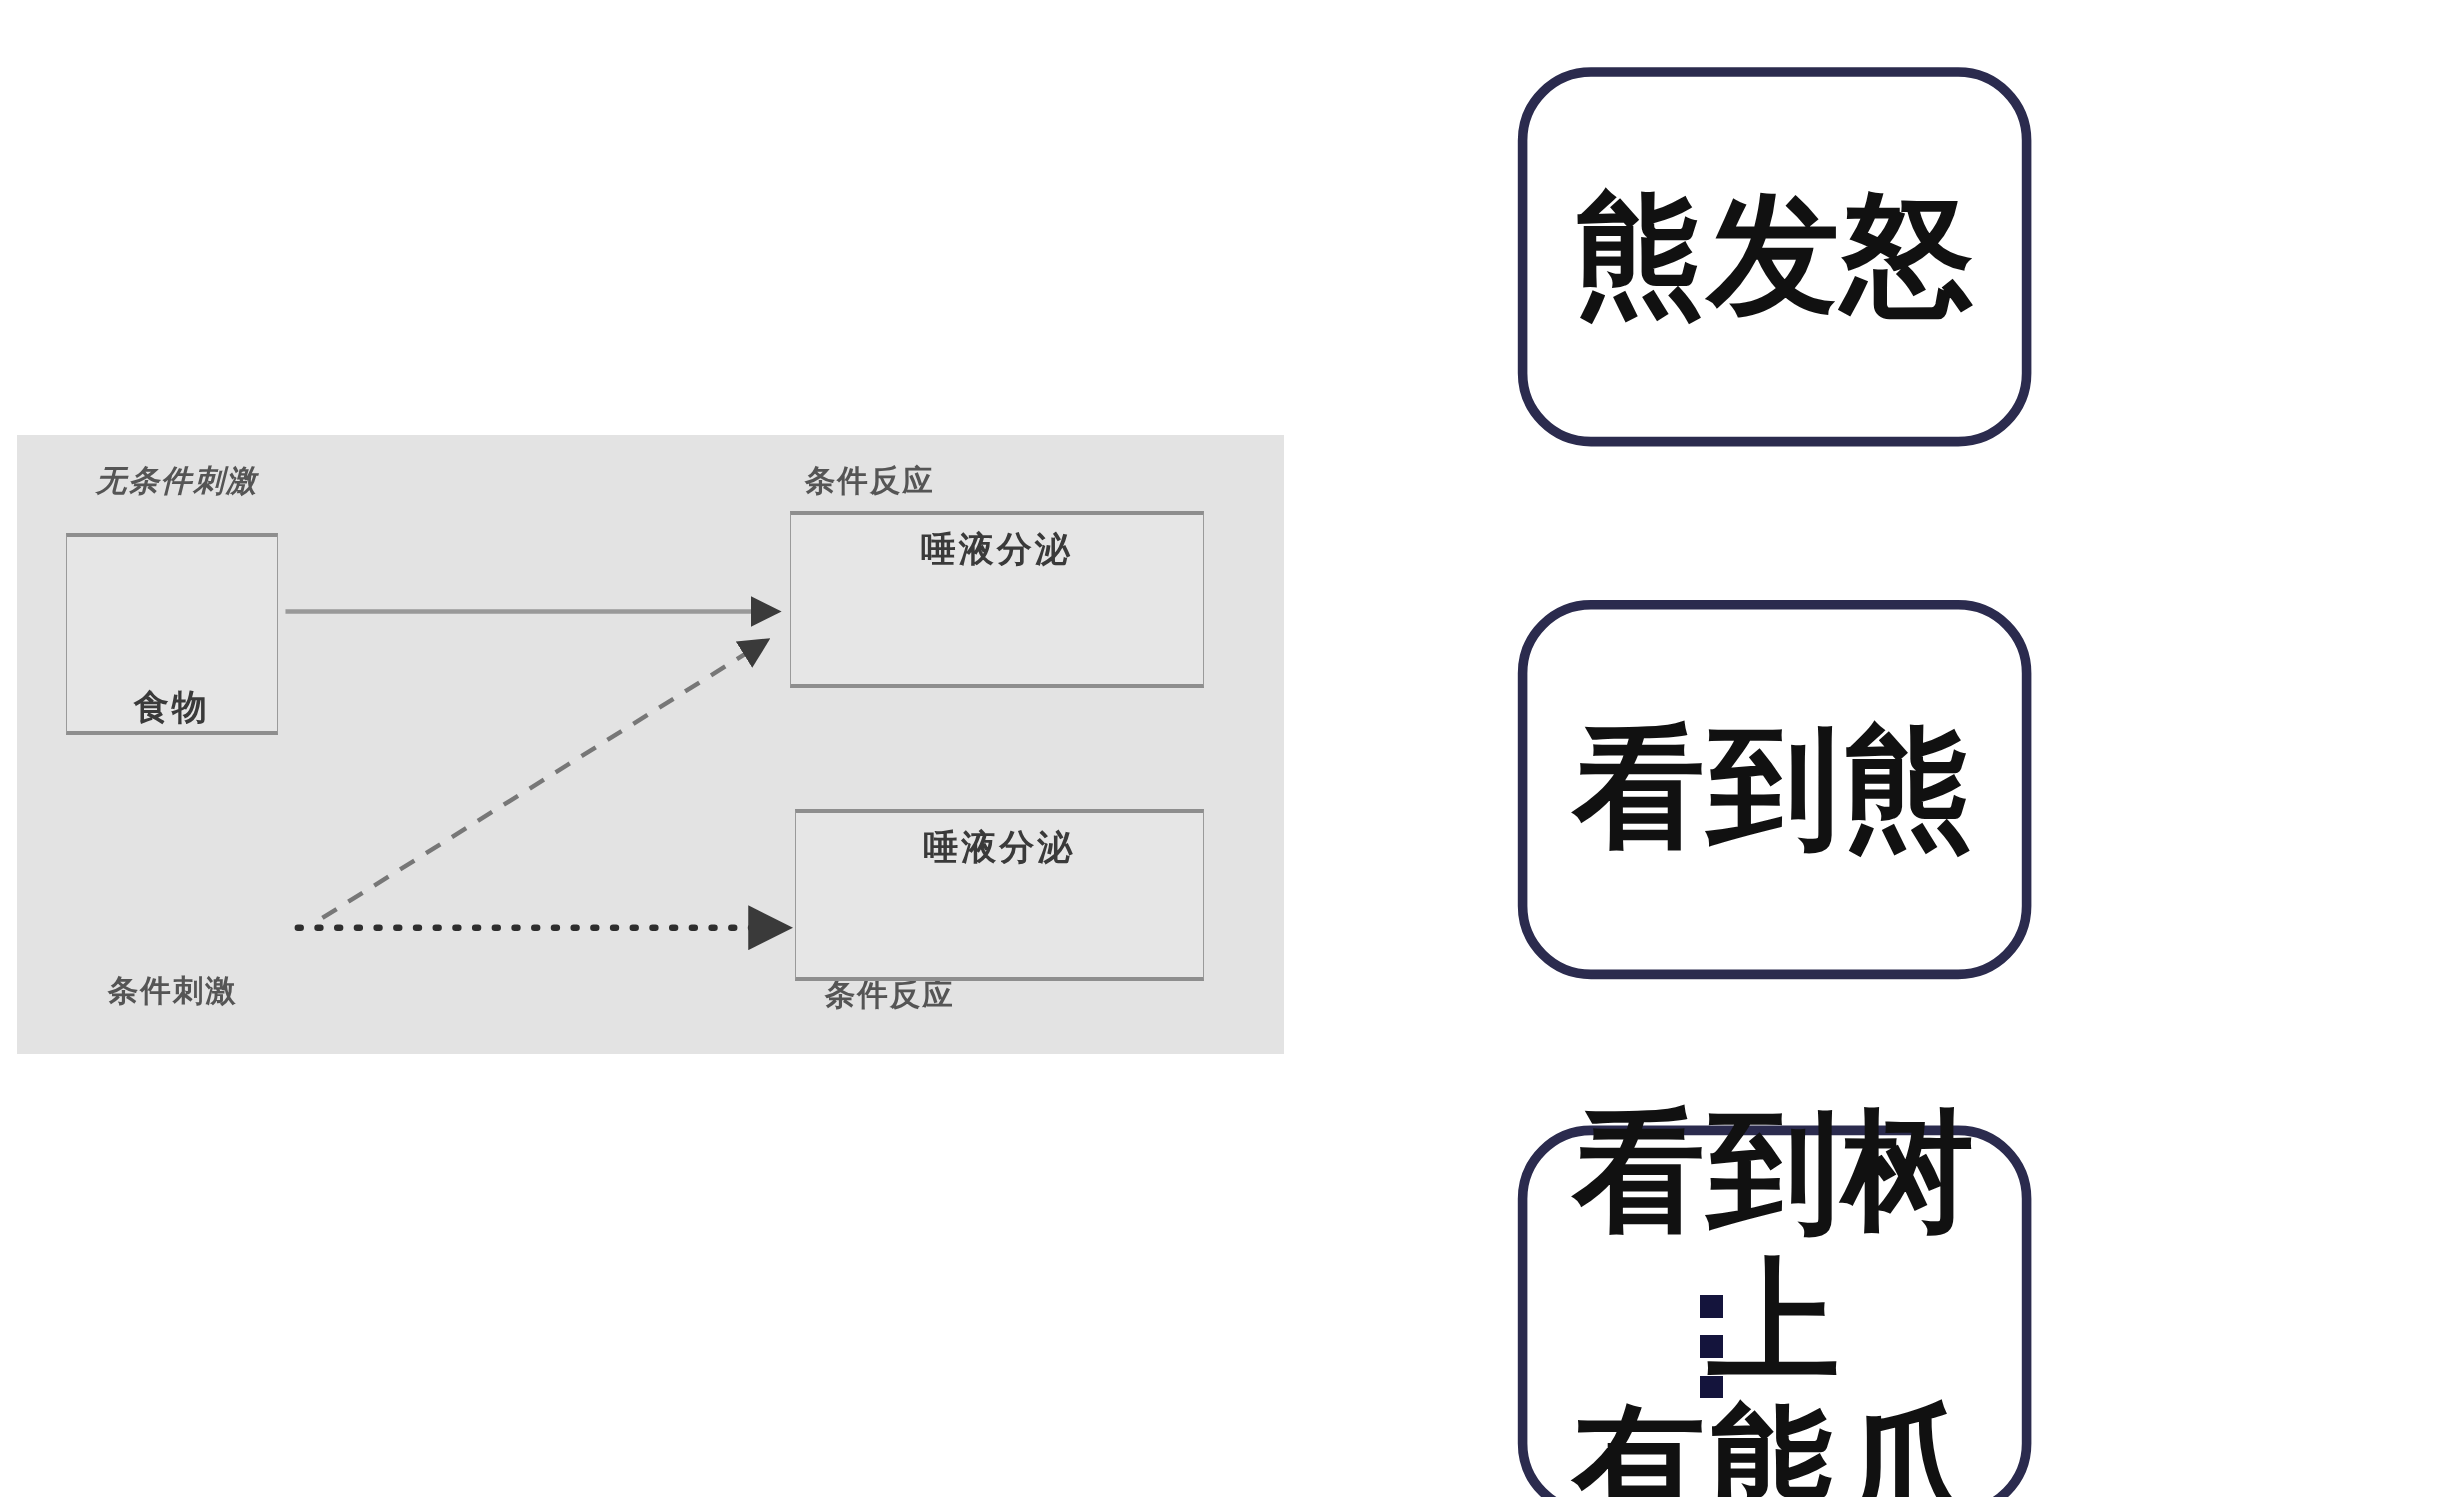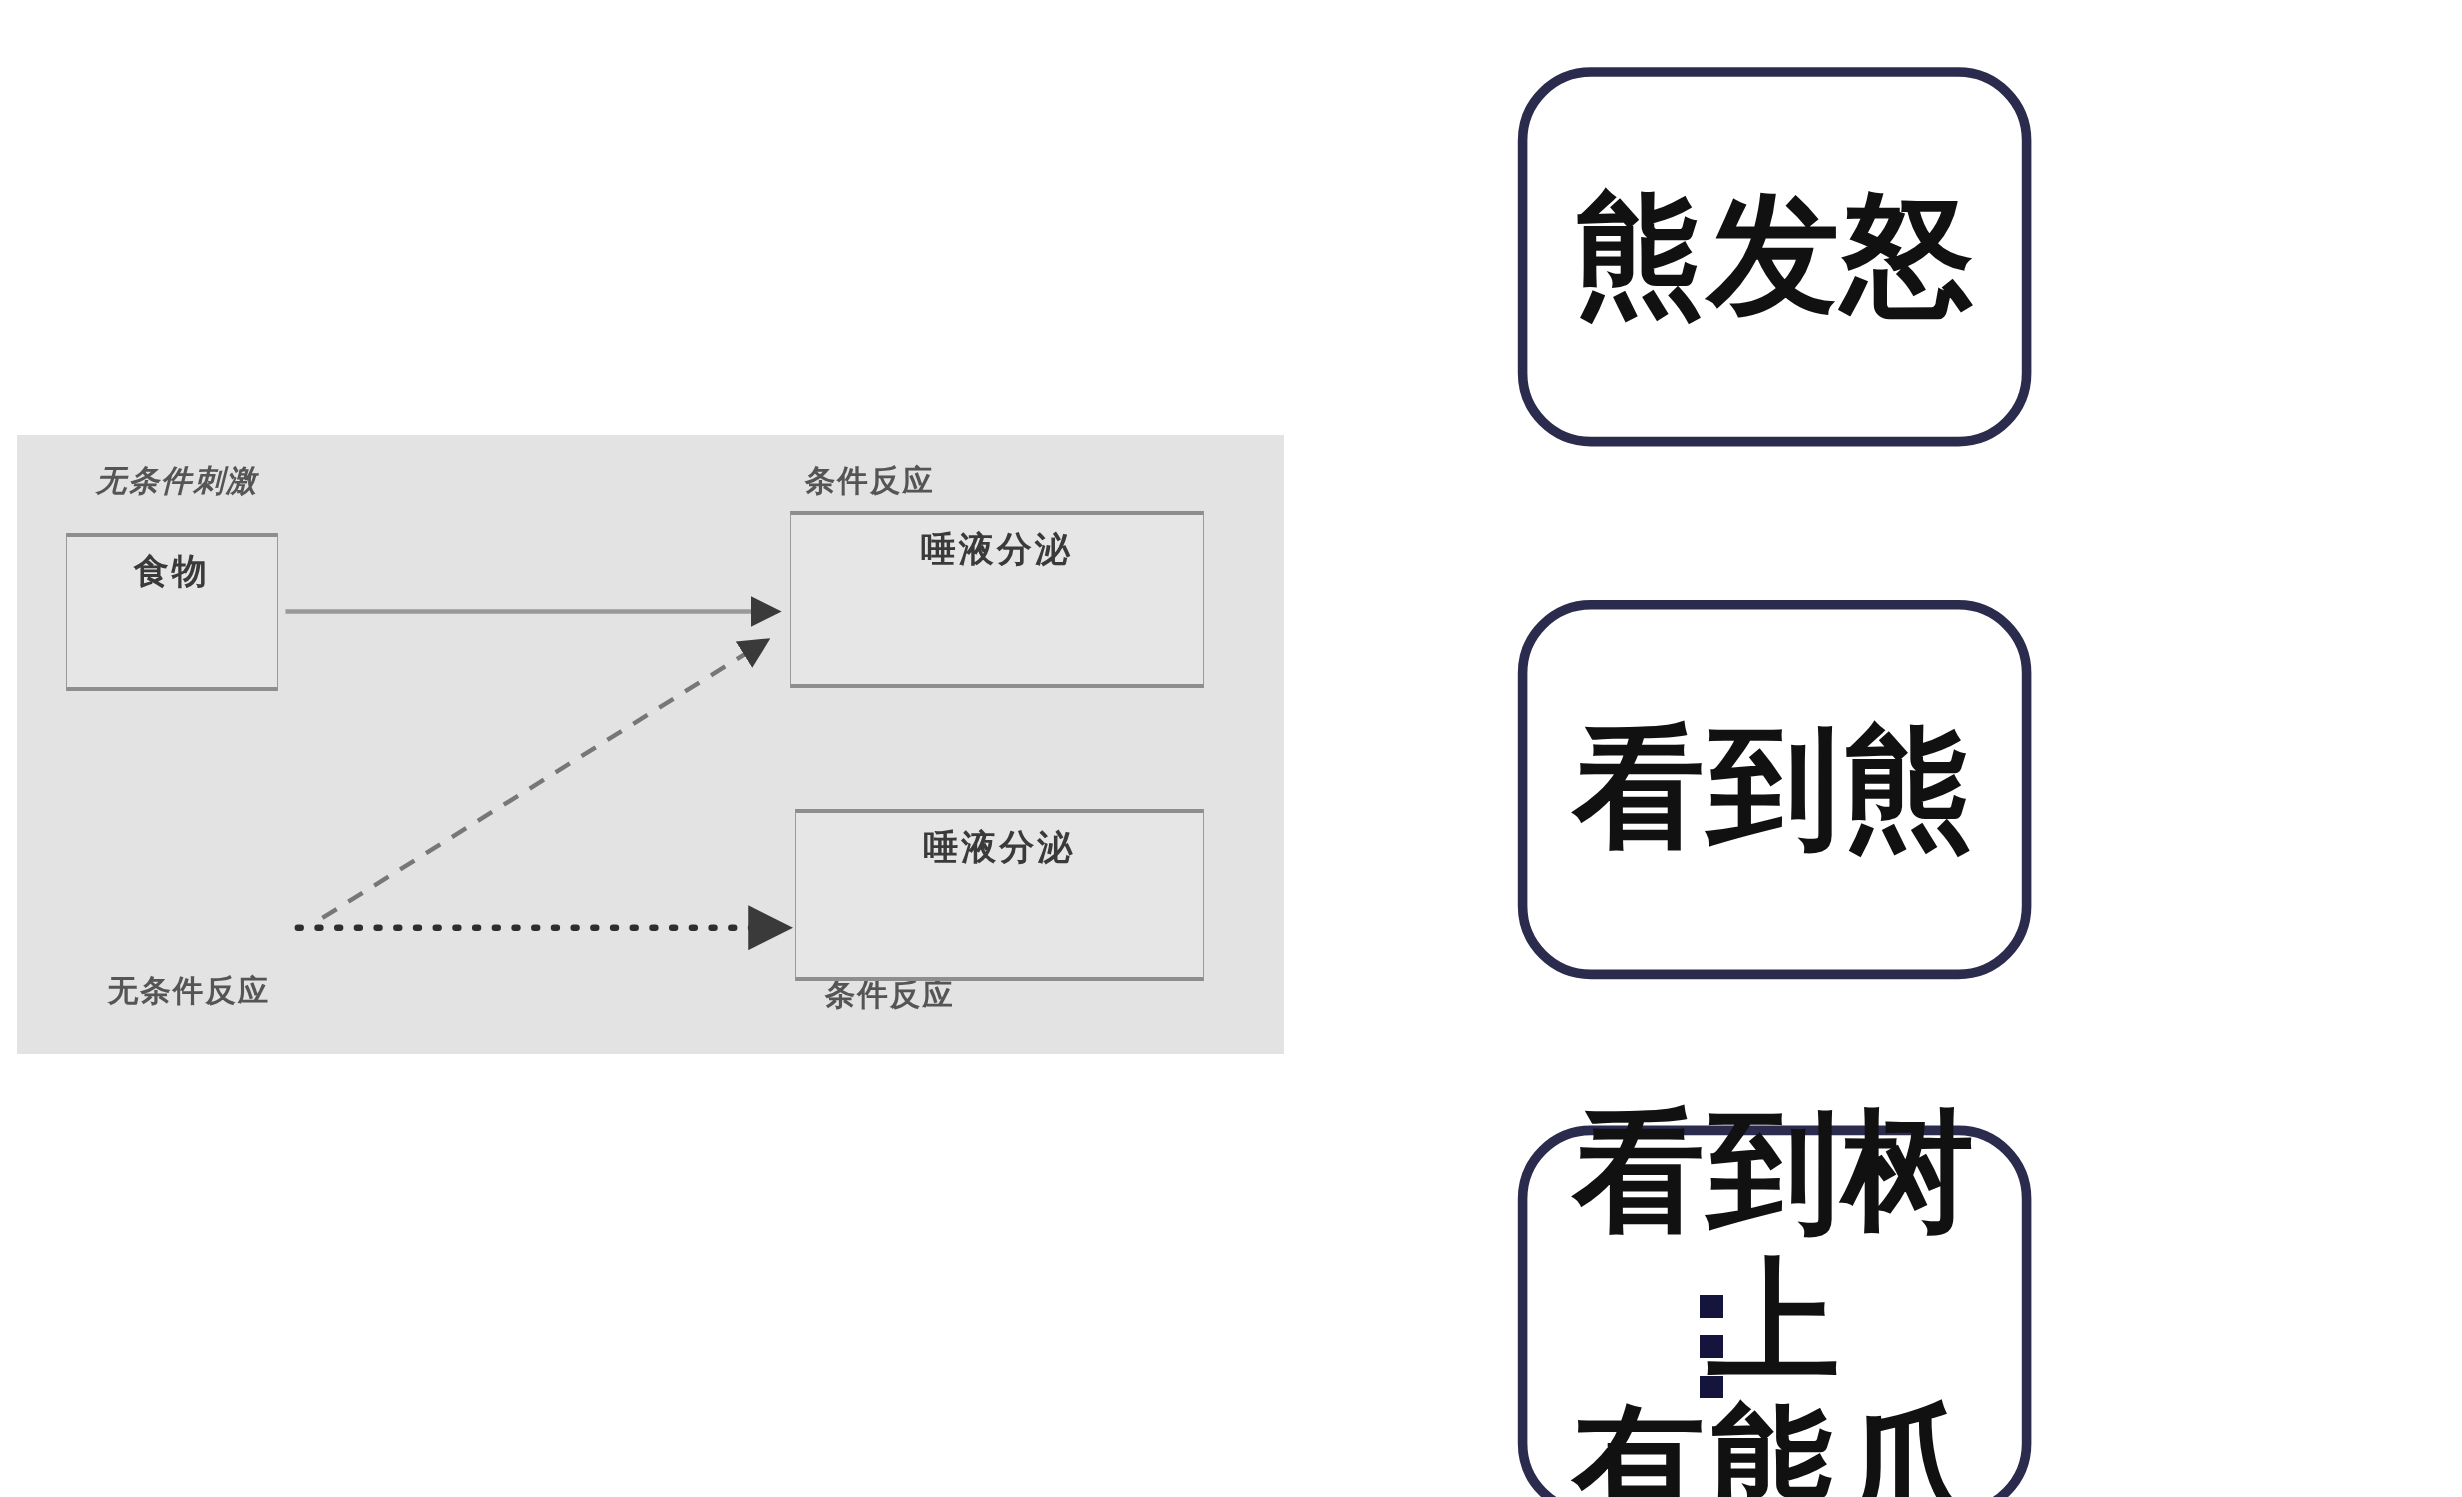--- a/index.html
+++ b/index.html
@@ -28,21 +28,21 @@
     border:1.5px solid #9a9a9a;
     border-top:4.9px solid #8e8e8e;border-bottom:4.9px solid #8e8e8e;
     box-sizing:border-box;
     display:flex;align-items:flex-start;justify-content:center;
   }
   .cc-box span{
     color:#3a3a3a;font-weight:bold;white-space:nowrap;
     font-size:35px;letter-spacing:3px;padding-top:10.8px;
     font-family:"DejaVu Sans","Liberation Sans",sans-serif;
   }
-  #cc-box-food{left:49px;top:98px;width:212px;height:158px;}
+  #cc-box-food{left:49px;top:98px;width:212px;height:202px;align-items:flex-end;}
   #cc-box-bell{left:59px;top:384px;width:212px;height:158px;}
   #cc-box-sal1{left:773px;top:76px;width:414px;height:177px;}
   #cc-box-sal2{left:778px;top:374px;width:409px;height:172px;}
 
   #cc-svg{position:absolute;left:0;top:0;width:1267px;height:619px;overflow:visible;}
 
   
   #rl-panel{position:absolute;left:1477px;top:0;width:1829px;height:1498px;}
   #rl-svg{position:absolute;left:0;top:0;width:1829px;height:1498px;overflow:visible;}
 
@@ -71,21 +71,21 @@
   #dots-left{left:1700px;top:1295px;}
   #dots-left i{background:#14143c;}
 </style>
 </head>
 <body>
 
 <div id="cc-panel">
 
   <div class="cc-caption" id="cc-cap-us">无条件刺激</div>
   <div class="cc-caption" id="cc-cap-ur">条件反应</div>
-  <div class="cc-caption" id="cc-cap-cs">无条件反应</div>
+  <div class="cc-caption" id="cc-cap-cs">条件刺激</div>
   <div class="cc-caption" id="cc-cap-cr">条件反应</div>
 
   <div class="cc-box" id="cc-box-food">
     <span>食物</span>
   </div>
   <div class="cc-box" id="cc-box-sal1">
     <span>唾液分泌</span>
   </div>
   <div class="cc-box" id="cc-box-sal2">
     <span>唾液分泌</span>

